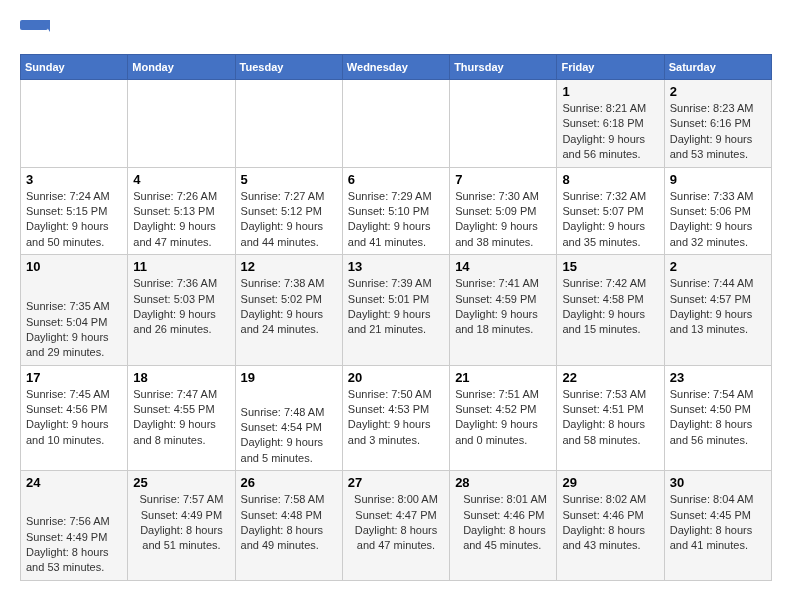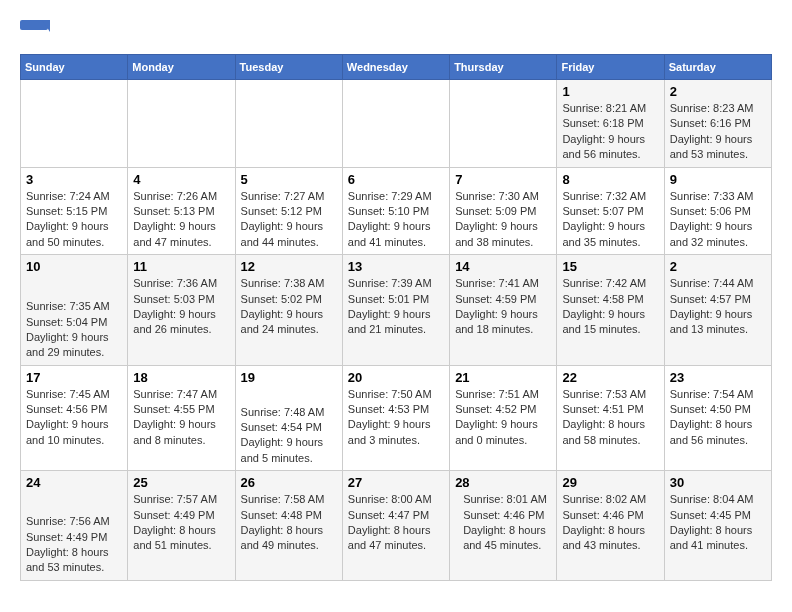--- a/index.html
+++ b/index.html
@@ -257,33 +257,33 @@
       </tr>
       <tr>
         <td>
           <div class="day-number">24</div>
           <div class="day-info" style="white-space: pre-line; margin-top: 24px;">Sunrise: 7:56 AM
 Sunset: 4:49 PM
 Daylight: 8 hours and 53 minutes.</div>
         </td>
         <td>
           <div class="day-number">25</div>
-          <div class="day-info" style="white-space: pre-line;">Sunrise: 7:57 AM
+          <div class="day-info" style="white-space: pre-line; text-align: center;">Sunrise: 7:57 AM
 Sunset: 4:49 PM
 Daylight: 8 hours and 51 minutes.</div>
         </td>
         <td>
           <div class="day-number">26</div>
           <div class="day-info" style="white-space: pre-line;">Sunrise: 7:58 AM
 Sunset: 4:48 PM
 Daylight: 8 hours and 49 minutes.</div>
         </td>
         <td>
           <div class="day-number">27</div>
-          <div class="day-info" style="white-space: pre-line;">Sunrise: 8:00 AM
+          <div class="day-info" style="white-space: pre-line; text-align: center;">Sunrise: 8:00 AM
 Sunset: 4:47 PM
 Daylight: 8 hours and 47 minutes.</div>
         </td>
         <td>
           <div class="day-number">28</div>
           <div class="day-info" style="white-space: pre-line; margin-left: 8px;">Sunrise: 8:01 AM
 Sunset: 4:46 PM
 Daylight: 8 hours and 45 minutes.</div>
         </td>
         <td>

